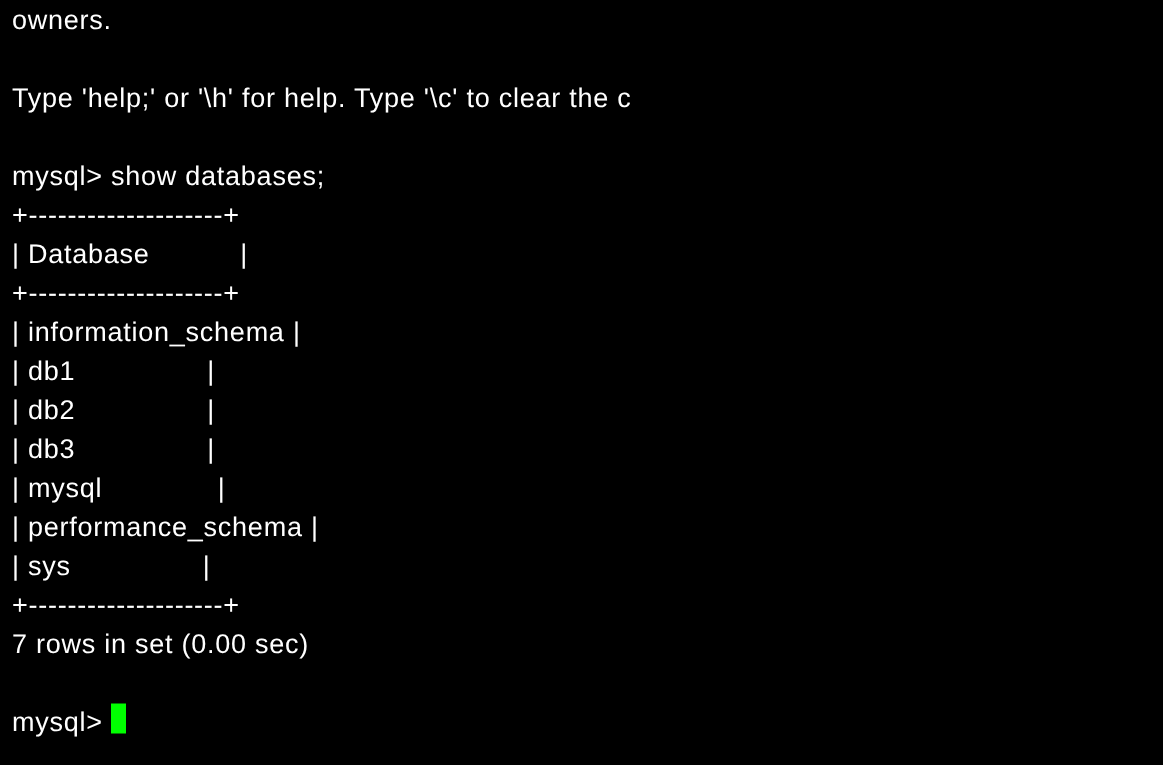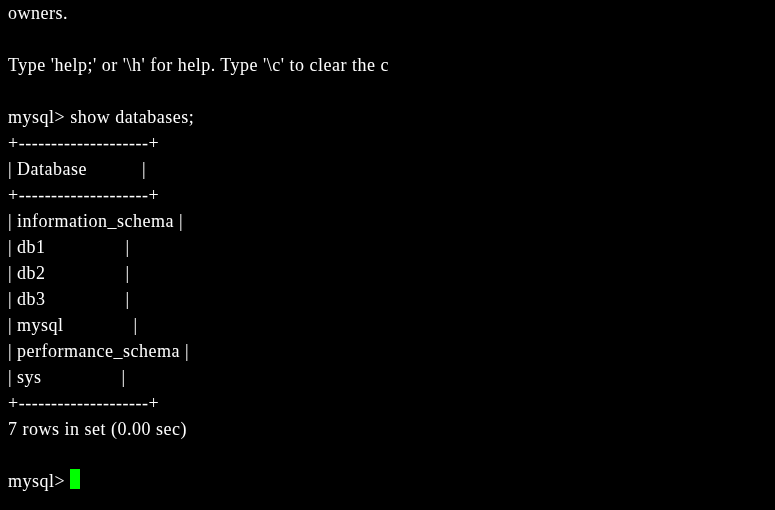--- a/index.html
+++ b/index.html
@@ -14,21 +14,21 @@
       font-size: 18px;
       line-height: 26px;
       width: 775px;
       height: 510px;
       overflow: hidden;
       padding: 0 8px;
       letter-spacing: 0.5px;
     }
     pre {
       margin: 0;
-      font-family: Liberation Serif, serif;
+      font-family: Liberation Sans, sans-serif;
       white-space: pre;
     }
     .cursor {
       display: inline-block;
       width: 10px;
       height: 20px;
       background-color: #00ff00;
       vertical-align: text-bottom;
       margin-bottom: 2px;
     }

